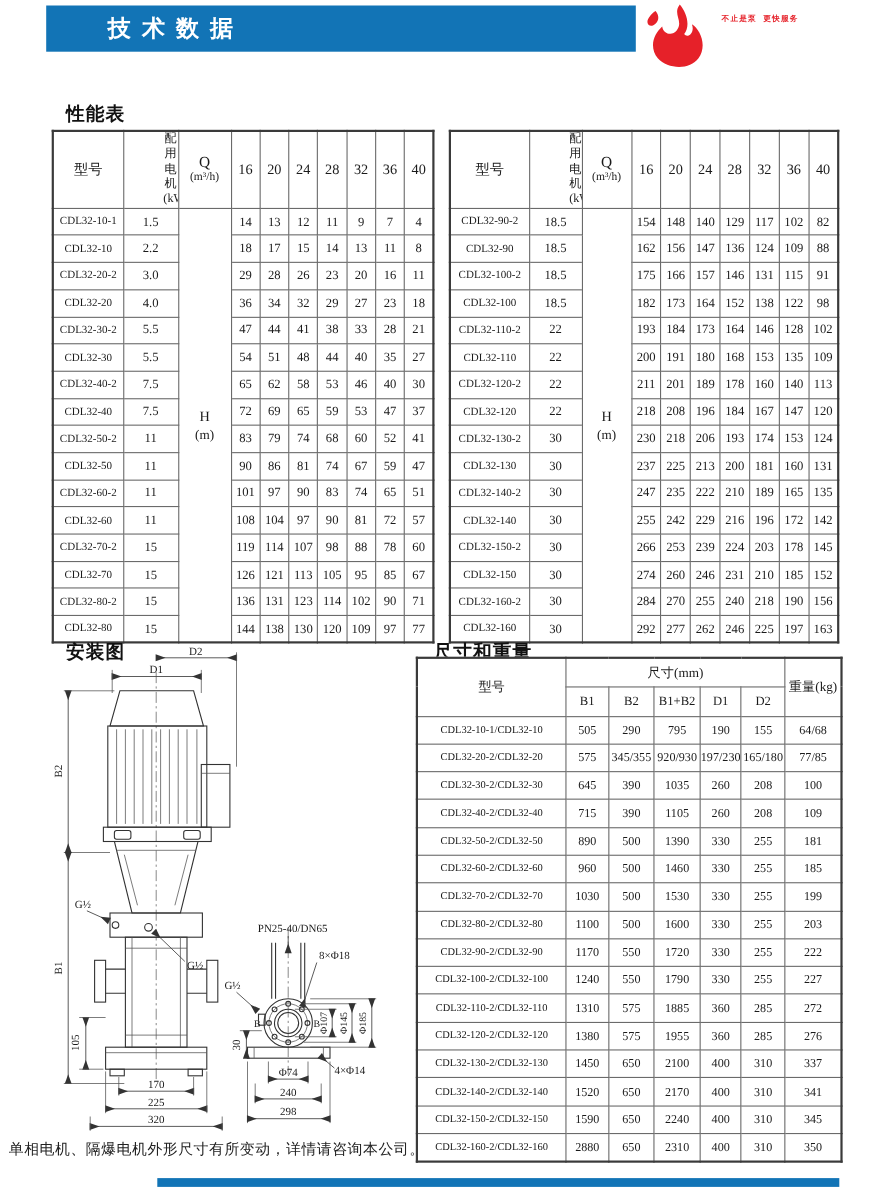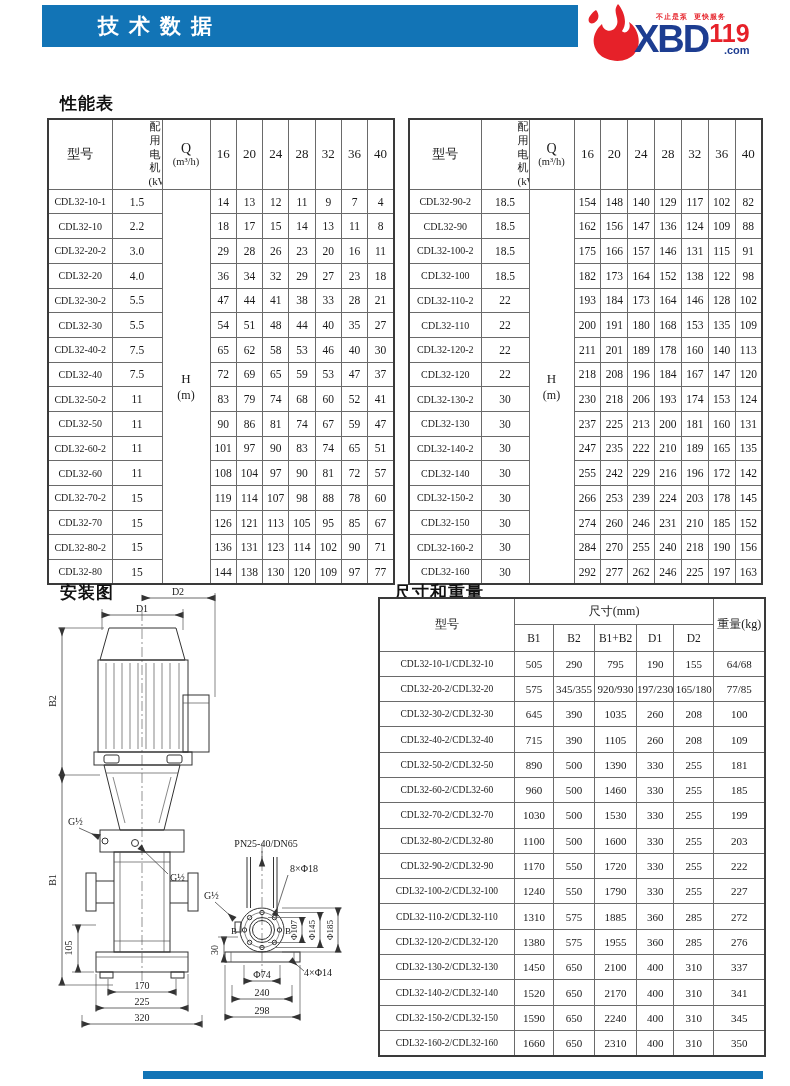--- a/index.html
+++ b/index.html
@@ -71,27 +71,20 @@
     <span class="ttl">技术数据</span>
   </div>
 
   <div class="logo">
     <svg width="58" height="64" viewBox="0 0 58 64">
       <path fill="#e62129" d="M34,2 C27,11 38,17 31,26 C27,31 19,29 18,22 C10,29 6,41 14,51 C23,61 43,62 51,51 C59,40 53,25 45,20 C48,28 41,33 38,29 C44,21 40,9 34,2 Z"></path>
       <path fill="#e62129" d="M12,8 C16,13 15,18 10,21 C5,23 3,18 6,14 C8,11 10,9 12,8 Z"></path>
     </svg>
     <div class="logo-text">
       <div class="tagline">不止是泵  更快服务</div>
-      <div class="brand-row">
-        <span class="brand">XBD</span>
-        <span class="num-col">
-          <span class="num">119</span>
-          <span class="dotcom">.com</span>
-        </span>
-      </div>
     </div>
   </div>
 
   <h2 class="sec" id="perfTitle">性能表</h2>
 
   <table class="perf left">
     <colgroup>
         <col style="width:64px">
         <col style="width:50px">
         <col style="width:48px">
@@ -819,25 +812,26 @@
           <td class="cell-model-dims">CDL32-150-2/CDL32-150</td>
           <td>1590</td>
           <td>650</td>
           <td>2240</td>
           <td>400</td>
           <td>310</td>
           <td>345</td>
         </tr>
         <tr>
           <td class="cell-model-dims">CDL32-160-2/CDL32-160</td>
-          <td>1660</td>
+          <td>2880</td>
           <td>650</td>
           <td>2310</td>
           <td>400</td>
           <td>310</td>
           <td>350</td>
         </tr>
       </tbody>
   </table>
 
+  <div class="note">单相电机、隔爆电机外形尺寸有所变动，详情请咨询本公司。</div>
   <div class="bottombar"></div>
 
 </div>
 
 </body></html>

